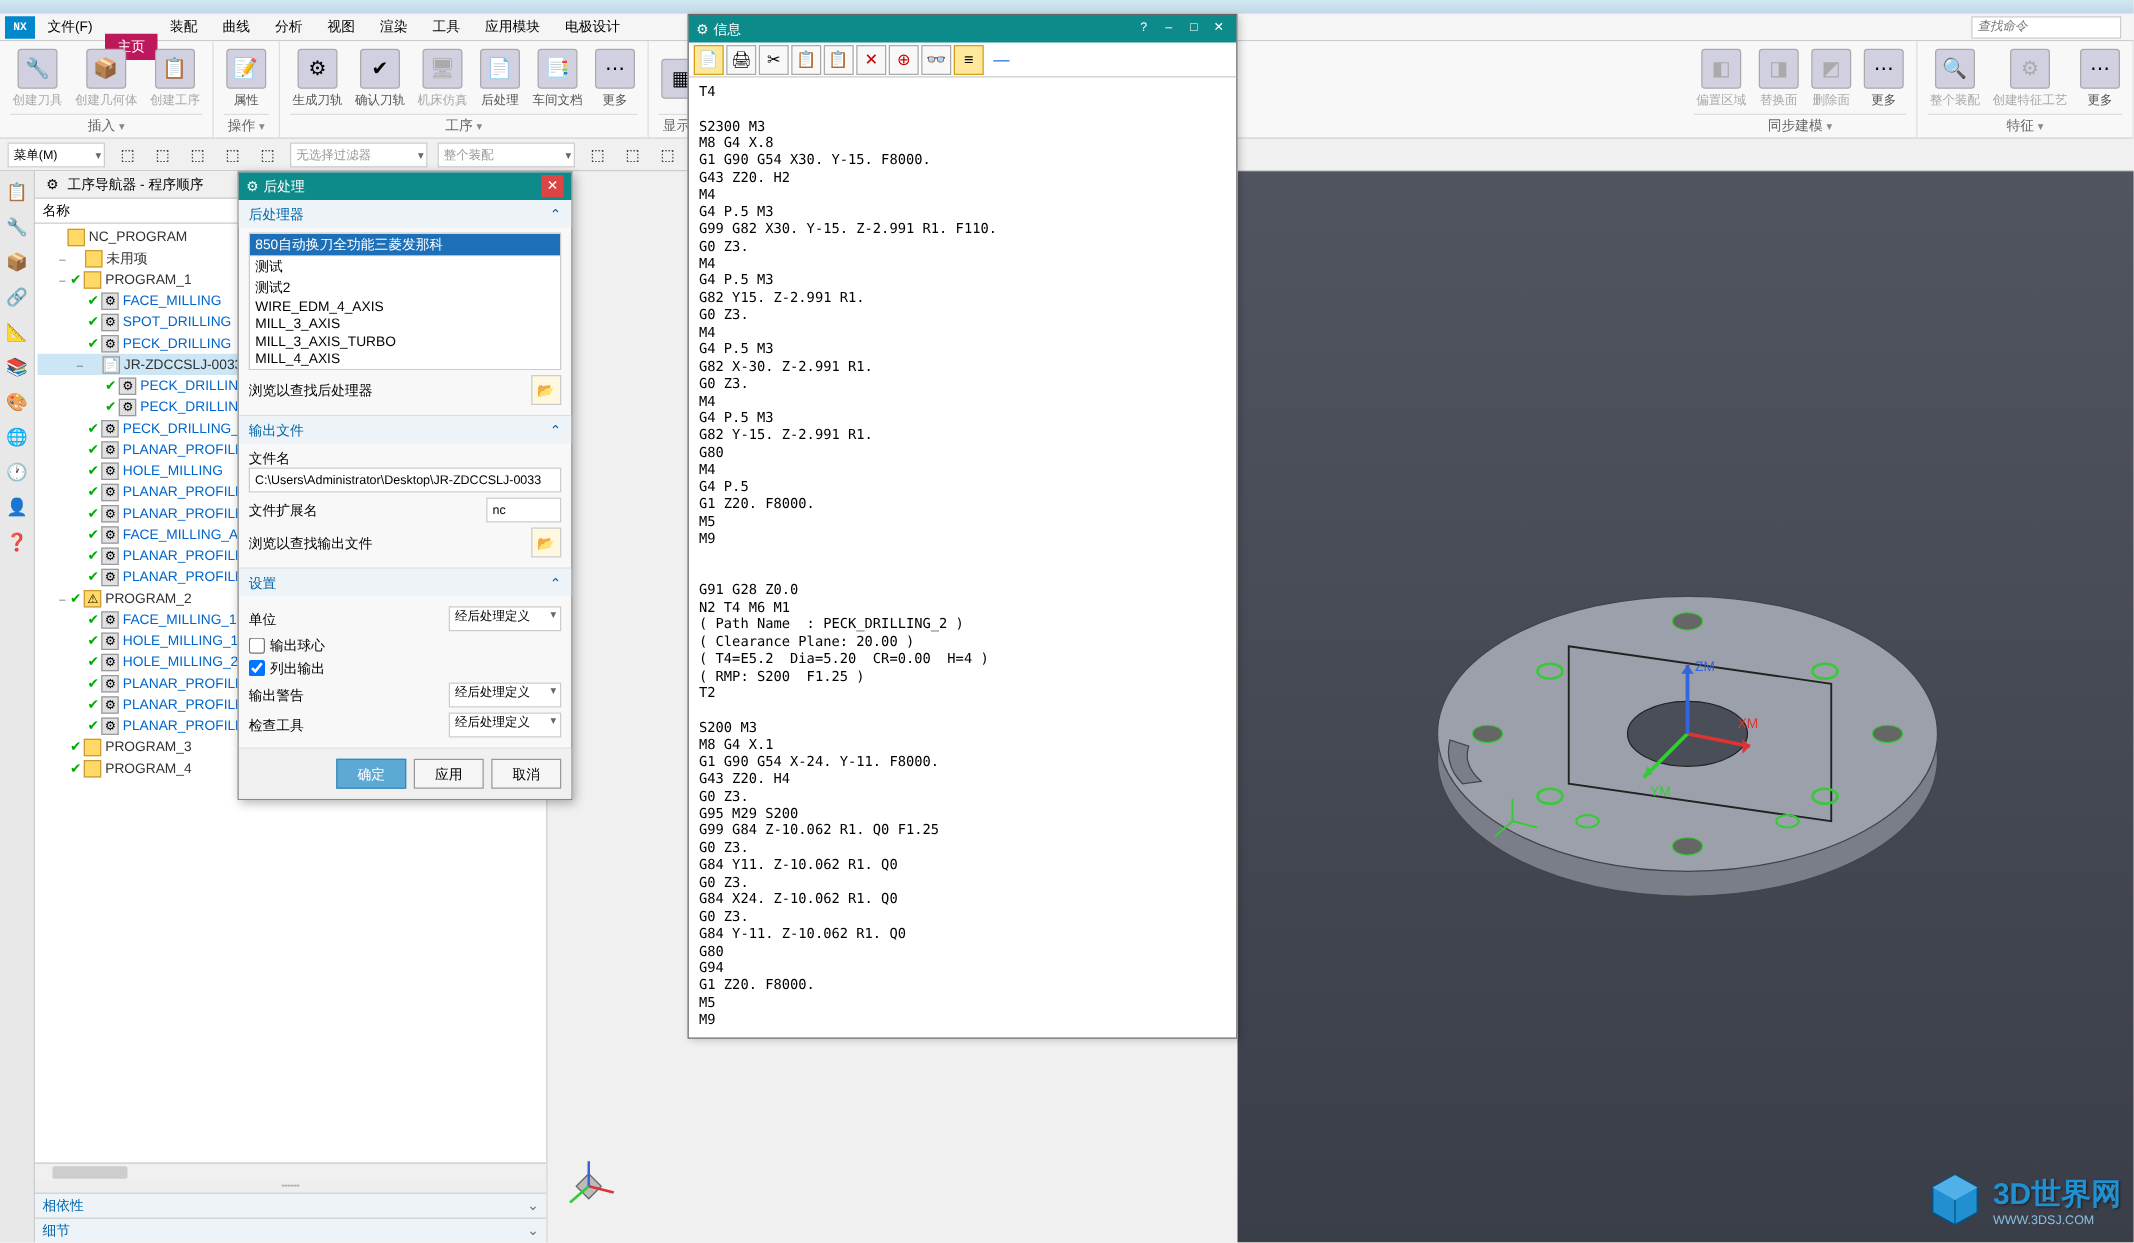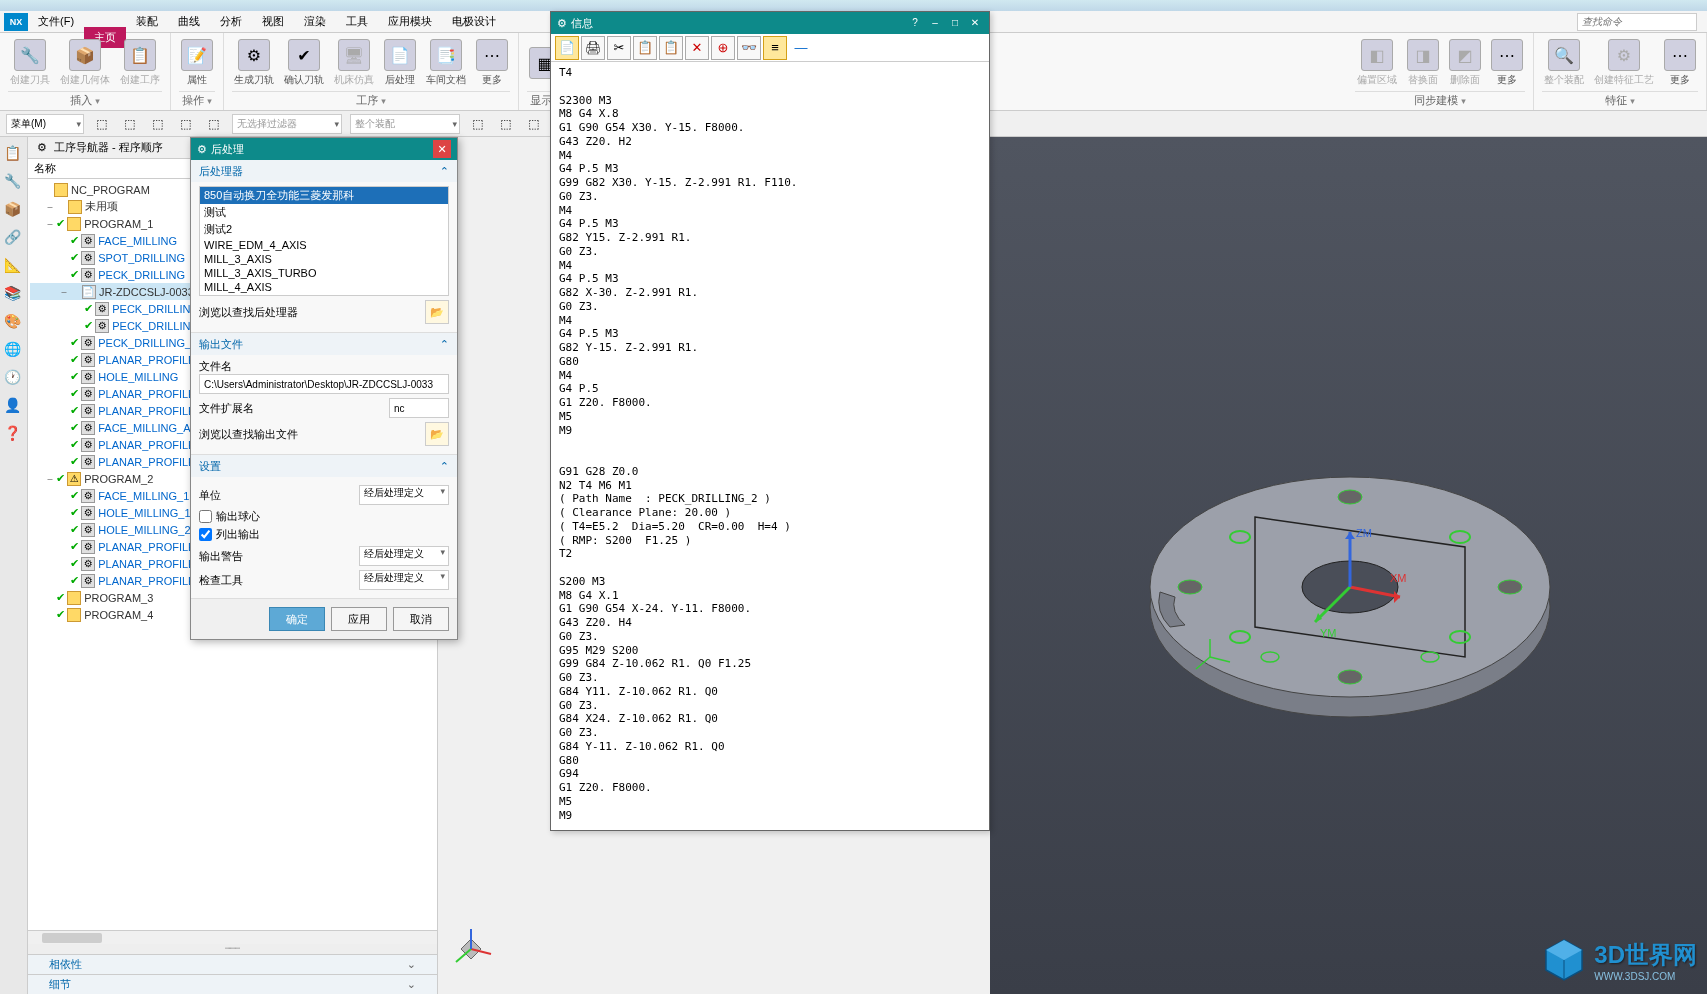--- a/index.html
+++ b/index.html
@@ -1,20 +1,20 @@
 <!DOCTYPE html>
 <html><head>
 <meta charset="utf-8">
 <style>
 * { margin: 0; padding: 0; box-sizing: border-box; font-family: "Microsoft YaHei", Arial, sans-serif; font-size: 11px; }
 body { width: 1707px; height: 994px; background: #f0f0f0; overflow: hidden; position: relative; }
 
 
 .titlebar { height: 11px; background: linear-gradient(to bottom, #d0e8f0, #c0d8e8); display: flex; align-items: center; padding-left: 4px; }
-.nx-logo { width: 24px; height: 18px; background: #0088cc; color: white; text-align: center; line-height: 18px; font-size: 9px; font-weight: bold; }
+.nx-logo { width: 24px; height: 18px; background: #0088cc; color: white; text-align: center; line-height: 18px; font-size: 9px; font-weight: bold; font-family: Liberation Mono, monospace; }
 
 
 .menubar { height: 22px; background: #f5f5f5; border-bottom: 1px solid #ccc; display: flex; align-items: center; padding-left: 4px; }
 .menu-item { padding: 3px 10px; cursor: pointer; font-size: 11px; }
 .menu-item.active { background: #be185d; color: white; margin-top: 31px; }
 .search-cmd { margin-left: auto; margin-right: 10px; width: 120px; height: 18px; border: 1px solid #ccc; padding: 0 4px; font-size: 10px; color: #999; font-style: italic; }
 
 
 .ribbon { height: 78px; background: #f8f8f8; border-bottom: 1px solid #ccc; display: flex; }
 .ribbon-group { border-right: 1px solid #ddd; padding: 2px 8px; display: flex; flex-direction: column; }
@@ -44,21 +44,21 @@
 .tree-item { display: flex; align-items: center; height: 17px; cursor: pointer; white-space: nowrap; }
 .tree-item.selected { background: #cce6f5; }
 .tree-indent { display: inline-block; }
 .tree-toggle { width: 12px; text-align: center; color: #666; font-size: 9px; }
 .tree-check { color: #0a0; font-size: 11px; margin-right: 2px; }
 .tree-icon { width: 14px; height: 14px; margin-right: 3px; display: inline-flex; align-items: center; justify-content: center; font-size: 10px; }
 .tree-icon.folder { background: #ffd966; border: 1px solid #cc9933; }
 .tree-icon.op { background: #e0e0e0; border: 1px solid #999; }
 .tree-label { color: #0066cc; }
 .tree-label.plain { color: #333; }
-.nav-section { height: 20px; border-top: 1px solid #ccc; background: #eef3f7; display: flex; align-items: center; padding: 0 21px; font-size: 11px; color: #0066aa; cursor: pointer; }
+.nav-section { height: 20px; border-top: 1px solid #ccc; background: #eef3f7; display: flex; align-items: center; padding: 0 6px; font-size: 11px; color: #0066aa; cursor: pointer; }
 .nav-section::after { content: "⌄"; margin-left: auto; color: #666; }
 .nav-scrollbar { height: 14px; background: #f0f0f0; border-top: 1px solid #ccc; position: relative; }
 .nav-scrollbar-thumb { position: absolute; left: 14px; top: 2px; width: 60px; height: 10px; background: #cdcdcd; border-radius: 2px; }
 
 
 .dialog { position: absolute; left: 190px; top: 137px; width: 268px; background: #f8f8f8; border: 1px solid #888; box-shadow: 2px 2px 8px rgba(0,0,0,0.3); z-index: 100; }
 .dlg-title { height: 22px; background: #0d8a8a; color: white; display: flex; align-items: center; padding: 0 6px; font-size: 11px; }
 .dlg-title-gear { margin-right: 4px; }
 .dlg-close { margin-left: auto; width: 18px; height: 18px; background: #d44; color: white; text-align: center; line-height: 18px; cursor: pointer; }
 .dlg-section { border-bottom: 1px solid #ddd; }

